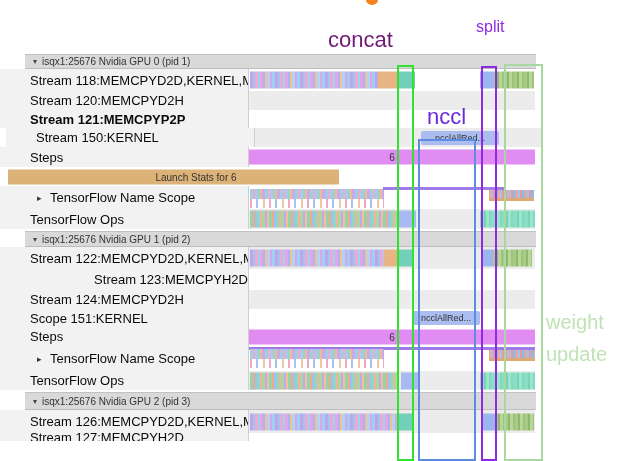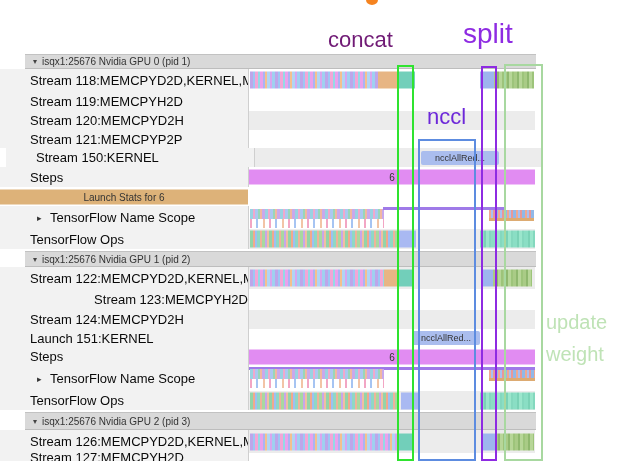--- a/index.html
+++ b/index.html
@@ -58,33 +58,27 @@
           <span>Stream 118:MEMCPYD2D,KERNEL,ME</span>
         </div>
         <div class="tl">
           <div class="seg seg-dense bar" style="left: 1px; width: 128px;"></div>
           <div class="seg seg-orange bar" style="left: 129px; width: 19px;"></div>
           <div class="seg seg-teal bar" style="left: 148px; width: 18px;"></div>
           <div class="seg seg-blue bar" style="left: 231px; width: 14px;"></div>
           <div class="seg seg-gstripe bar" style="left: 245px; width: 40px;"></div>
         </div>
       </div>
-      <div class="trace-row" style="height: 20px;">
-        <div class="rowlabel" style="height: 20px;">
-          <span>Stream 119:MEMCPYH2D</span>
-        </div>
-        <div class="tl"></div>
-      </div>
       <div class="trace-row" style="height: 19px;">
         <div class="rowlabel" style="height: 19px;">
           <span>Stream 120:MEMCPYD2H</span>
         </div>
         <div class="tl g"></div>
       </div>
-      <div class="trace-row" style="height: 18px;">
+      <div class="trace-row" style="height: 18px; font-weight: bold;">
         <div class="rowlabel" style="height: 18px;">
           <span>Stream 121:MEMCPYP2P</span>
         </div>
         <div class="tl"></div>
       </div>
       <div class="trace-row" style="height: 19px;">
         <div class="rowlabel" style="height: 19px; margin-left: 6px;">
           <span>Stream 150:KERNEL</span>
         </div>
         <div class="tl g">
@@ -94,21 +88,21 @@
       <div class="trace-row" style="height: 20px;">
         <div class="rowlabel" style="height: 20px;">
           <span>Steps</span>
         </div>
         <div class="tl">
           <div class="seg seg-steps bar" style="left: 0px; width: 286px;">6</div>
         </div>
       </div>
       <div class="trace-row" style="height: 19px;">
         <div class="tl">
-          <div class="seg seg-launch bar" style="left: 0px; width: 248px;">Launch Stats for 6</div>
+          <div class="seg seg-launch bar" style="left: 8px; width: 286px; padding-left: 45px;">Launch Stats for 6</div>
         </div>
       </div>
       <div class="trace-row" style="height: 23px;">
         <div class="rowlabel indent" style="height: 23px;">
           <span class="arrow">▸</span>
           <span>TensorFlow Name Scope</span>
         </div>
         <div class="tl">
           <div class="seg seg-strip" style="left: 1px; width: 134px;"></div>
           <div class="seg seg-spikes" style="left: 1px; width: 134px;"></div>
@@ -150,21 +144,21 @@
         <div class="tl"></div>
       </div>
       <div class="trace-row" style="height: 19px;">
         <div class="rowlabel" style="height: 19px;">
           <span>Stream 124:MEMCPYD2H</span>
         </div>
         <div class="tl g"></div>
       </div>
       <div class="trace-row" style="height: 18px;">
         <div class="rowlabel" style="height: 18px;">
-          <span>Launch 151:KERNEL</span>
+          <span>Scope 151:KERNEL</span>
         </div>
         <div class="tl">
           <div class="seg seg-ncclbar bar" style="left: 163px; width: 68px;">ncclAllRed...</div>
         </div>
       </div>
       <div class="trace-row" style="height: 19px;">
         <div class="rowlabel" style="height: 19px;">
           <span>Steps</span>
         </div>
         <div class="tl">
@@ -211,25 +205,25 @@
       </div>
       <div class="trace-row" style="height: 8px; flex-direction: column;">
         <div class="rowlabel" style="height: 8px;">
           <span>Stream 127:MEMCPYH2D</span>
         </div>
         <div class="tl"></div>
       </div>
     </div>
   <div id="overlays">
       <div class="ov ov-label" style="left: 328px; top: 27px; color: #701a75; font-size: 22px;">concat</div>
-      <div class="ov ov-label" style="left: 463px; top: 18px; color: rgb(142, 43, 226); font-size: 28px;">split</div>
+      <div class="ov ov-label" style="left: 476px; top: 18px; color: rgb(142, 43, 226); font-size: 16px;">split</div>
       <div class="ov ov-label" style="left: 427px; top: 104px; color: #6d28d9; font-size: 22px;">nccl</div>
       <div class="ov ov-label wu-label" style="left: 546px; top: 306px; color: rgb(191, 227, 182); font-size: 20px;">
+        <div>weight</div>
         <div>update</div>
-        <div>weight</div>
       </div>
       <div class="ov ov-rect" style="left: 397px; top: 65px; width: 17px; height: 396px; border: 2px solid rgb(47, 227, 47);"></div>
       <div class="ov ov-rect" style="left: 481px; top: 66px; width: 16px; height: 395px; border: 2px solid rgb(142, 43, 226);"></div>
       <div class="ov ov-rect" style="left: 418px; top: 139px; width: 58px; height: 322px; border: 2px solid rgb(93, 140, 224);"></div>
       <div class="ov ov-rect" style="left: 504px; top: 64px; width: 39px; height: 397px; border: 2px solid rgb(168, 216, 160);"></div>
       <div class="ov ov-dot" style="left: 366px; top: -5px; width: 12px; height: 10px; background: rgb(245, 131, 31);"></div>
     </div>
 </div>
 
 </body></html>

